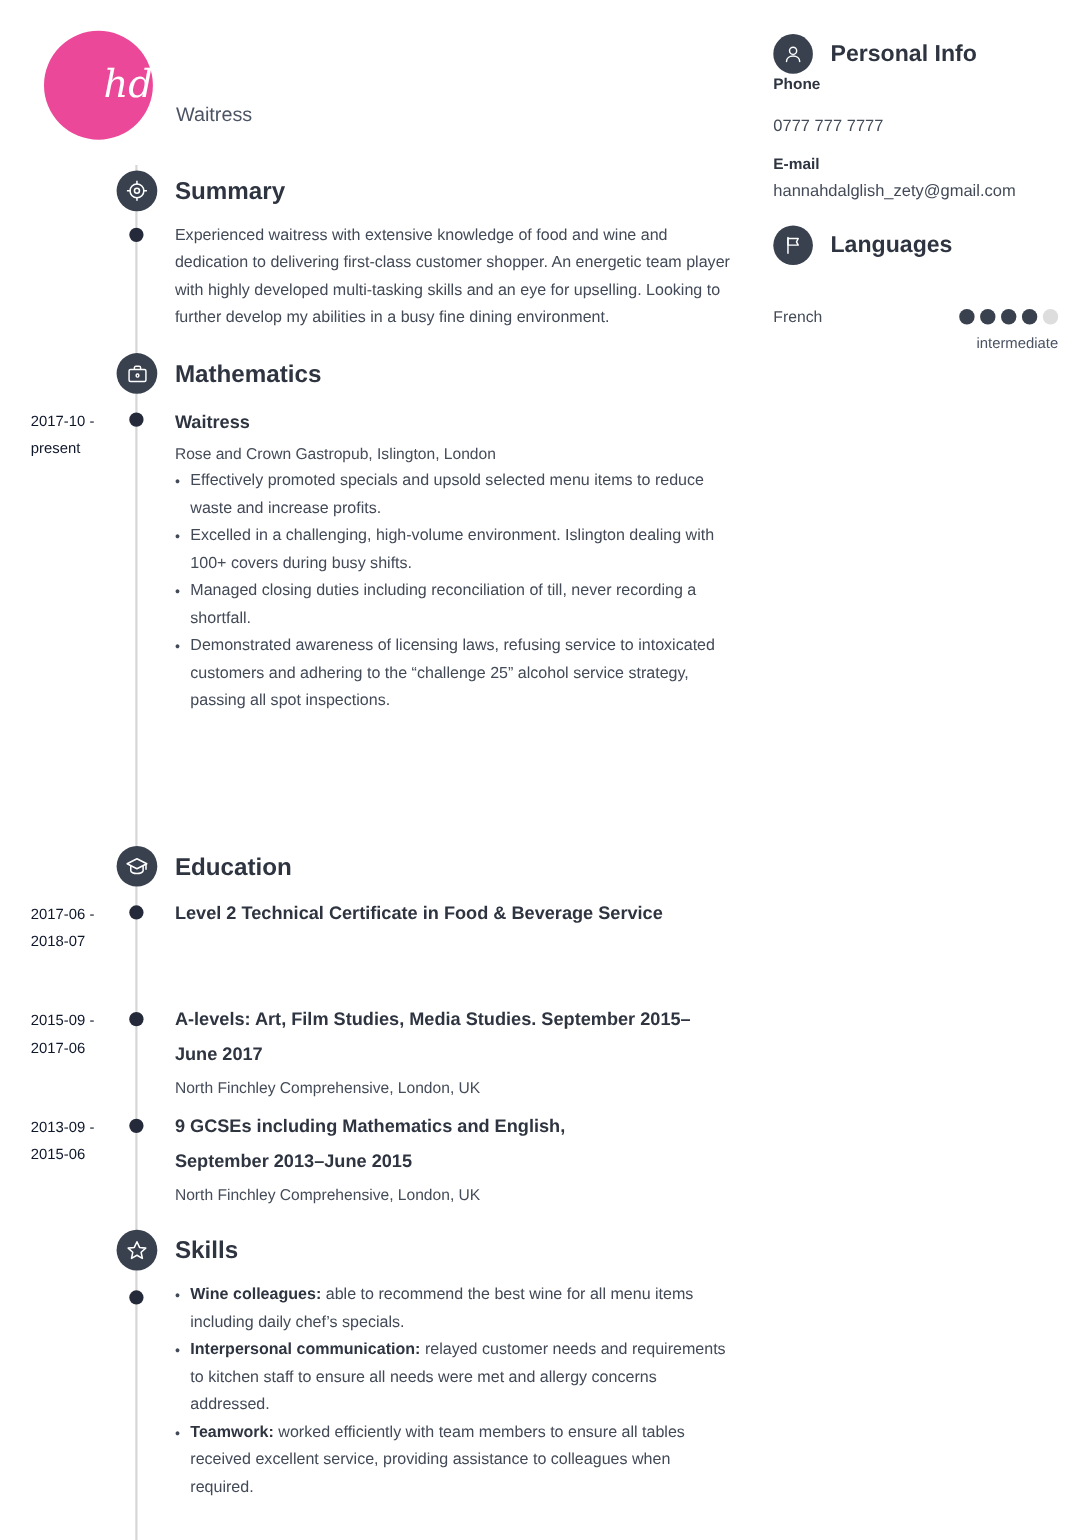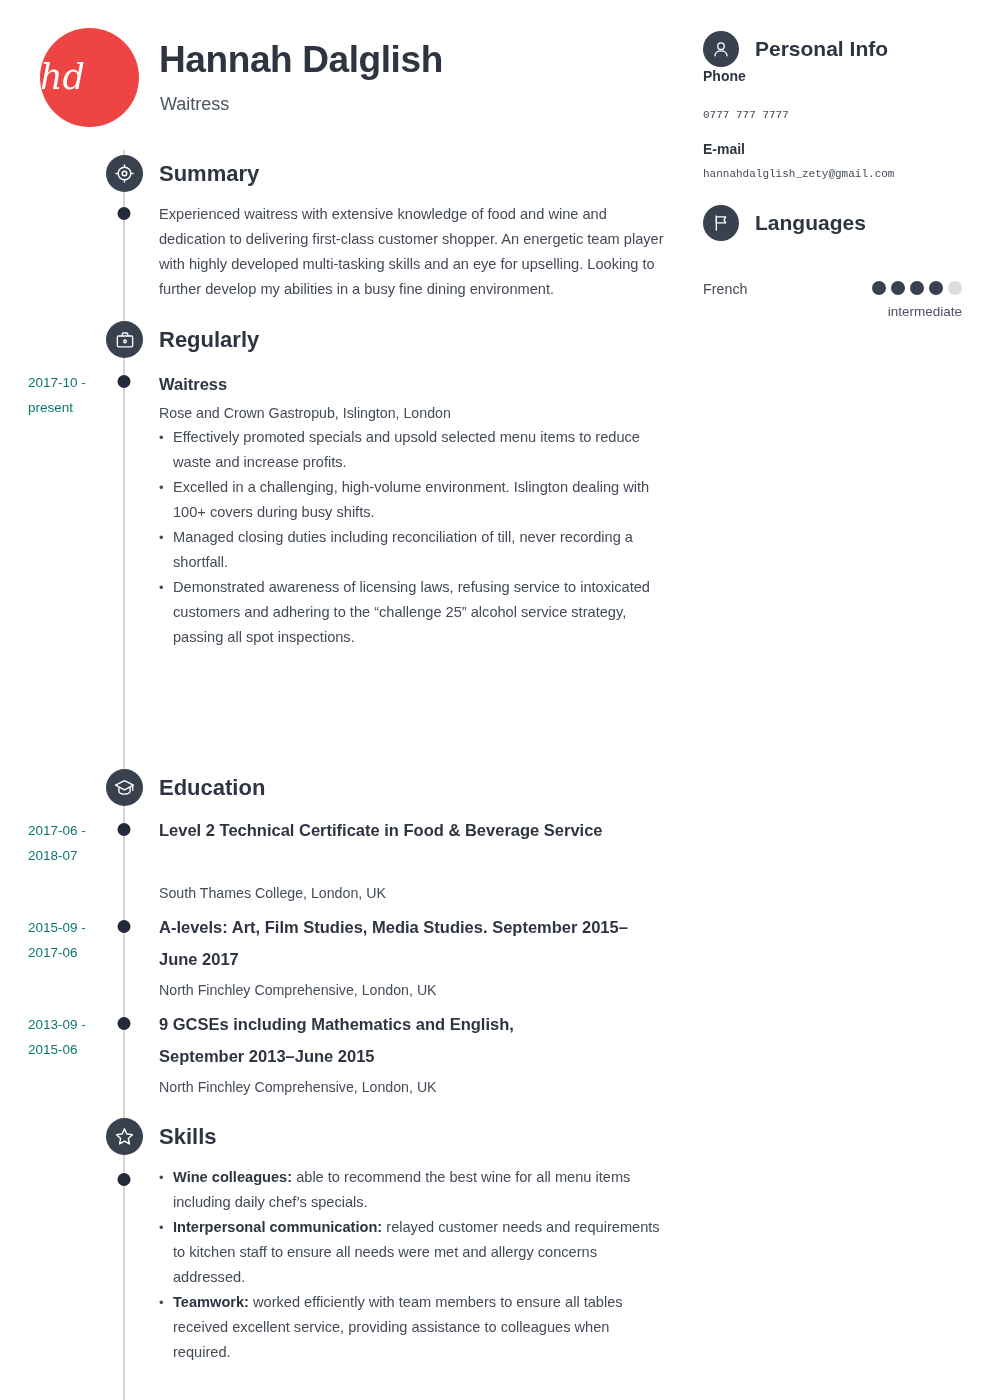--- a/index.html
+++ b/index.html
@@ -49,27 +49,27 @@
     width: 690px;
     height: 150px;
   }
   .avatar {
     position: absolute;
     left: 40px;
     top: 28px;
     width: 99px;
     height: 99px;
     border-radius: 50%;
-    background: #ef4444;
+    background: #ec4899;
     color: #ffffff;
     font-family: "DejaVu Serif", "Liberation Serif", serif;
     font-style: italic;
     font-size: 35px;
     line-height: 99px;
-    text-align: left;
+    text-align: right;
     letter-spacing: 0px;
   }
   .name {
     position: absolute;
     left: 159px;
     top: 38px;
     font-size: 37px;
     font-weight: bold;
     color: #2e3440;
     letter-spacing: -0.4px;
@@ -125,21 +125,21 @@
     transform: translateX(-50%);
   }
 
   
   .date {
     position: absolute;
     left: 28px;
     width: 86px;
     font-size: 13.5px;
     line-height: 25px;
-    color: #0f766e;
+    color: #0f172a;
   }
 
   
   .body-text {
     position: absolute;
     left: 159px;
     width: 510px;
     font-size: 14.6px;
     line-height: 25px;
     color: #434a57;
@@ -225,24 +225,23 @@
     position: absolute;
     left: 13px;
     font-size: 14px;
     font-weight: bold;
     color: #2e3440;
     line-height: 20px;
   }
   .field-value {
     position: absolute;
     left: 13px;
-    font-size: 11px;
+    font-size: 15px;
     color: #434a57;
     line-height: 20px;
-    font-family: Liberation Mono, monospace;
   }
   .lang-name {
     position: absolute;
     left: 13px;
     font-size: 14.3px;
     color: #434a57;
     line-height: 20px;
     margin-top: 24px;
   }
   .rating {
@@ -271,21 +270,20 @@
 <body>
 
 <div class="page">
 
   <div class="main-col">
 
     <div class="timeline-rail"></div>
 
     <div class="header">
       <div class="avatar">hd</div>
-      <div class="name">Hannah Dalglish</div>
       <div class="job-title">Waitress</div>
     </div>
 
     <div class="sec-head" style="top:155px;">
       <span class="sec-icon">
         <svg width="21" height="21" viewBox="0 0 24 24" fill="none" stroke="#ffffff" stroke-width="1.6">
           <circle cx="12" cy="12" r="7.2"></circle>
           <circle cx="12" cy="12" r="2.6"></circle>
           <line x1="12" y1="1.6" x2="12" y2="5.4"></line>
           <line x1="12" y1="18.6" x2="12" y2="22.4"></line>
@@ -299,21 +297,21 @@
     <div class="body-text" style="top:202px;">Experienced waitress with extensive knowledge of food and wine and dedication to delivering first-class customer shopper. An energetic team player with highly developed multi-tasking skills and an eye for upselling. Looking to further develop my abilities in a busy fine dining environment.</div>
 
     <div class="sec-head" style="top:321px;">
       <span class="sec-icon">
         <svg width="20" height="20" viewBox="0 0 24 24" fill="none" stroke="#ffffff" stroke-width="1.6">
           <rect x="2.8" y="7.2" width="18.4" height="13" rx="1.6"></rect>
           <path d="M8.6 7.2V5.2a1.6 1.6 0 0 1 1.6-1.6h3.6a1.6 1.6 0 0 1 1.6 1.6v2"></path>
           <rect x="10.6" y="12" width="2.8" height="3.4" rx="1.2"></rect>
         </svg>
       </span>
-      <span class="sec-title">Regularly</span>
+      <span class="sec-title">Mathematics</span>
     </div>
 
     <div class="dot" style="top:375px;"></div>
     <div class="date" style="top:370px;">2017-10 - present</div>
     <div class="entry-title" style="top:368px;">Waitress</div>
     <div class="entry-sub" style="top:401px;">Rose and Crown Gastropub, Islington, London</div>
 
     <ul class="bullets" style="top:425px;">
       <li>Effectively promoted specials and upsold selected menu items to reduce waste and increase profits.</li>
       <li>Excelled in a challenging, high-volume environment. Islington dealing with 100+ covers during busy shifts.</li>
@@ -328,21 +326,20 @@
           <path d="M5.6 11.6v5.1c0 1.5 2.9 2.9 6.4 2.9s6.4-1.4 6.4-2.9v-5.1"></path>
           <line x1="21.4" y1="9.8" x2="21.4" y2="15.2" stroke-linecap="round"></line>
         </svg>
       </span>
       <span class="sec-title">Education</span>
     </div>
 
     <div class="dot" style="top:823px;"></div>
     <div class="date" style="top:818px;">2017-06 - 2018-07</div>
     <div class="entry-title" style="top:814px; width:450px;">Level 2 Technical Certificate in Food &amp; Beverage Service</div>
-    <div class="entry-sub" style="top:881px;">South Thames College, London, UK</div>
 
     <div class="dot" style="top:920px;"></div>
     <div class="date" style="top:915px;">2015-09 - 2017-06</div>
     <div class="entry-title" style="top:911px; width:500px;">A-levels: Art, Film Studies, Media Studies. September 2015–June 2017</div>
     <div class="entry-sub" style="top:978px;">North Finchley Comprehensive, London, UK</div>
 
     <div class="dot" style="top:1017px;"></div>
     <div class="date" style="top:1012px;">2013-09 - 2015-06</div>
     <div class="entry-title" style="top:1008px; width:430px;">9 GCSEs including Mathematics and English, September 2013–June 2015</div>
     <div class="entry-sub" style="top:1075px;">North Finchley Comprehensive, London, UK</div>

